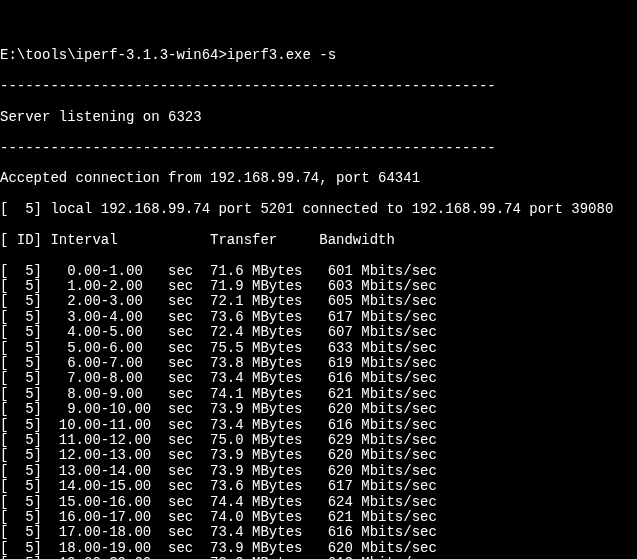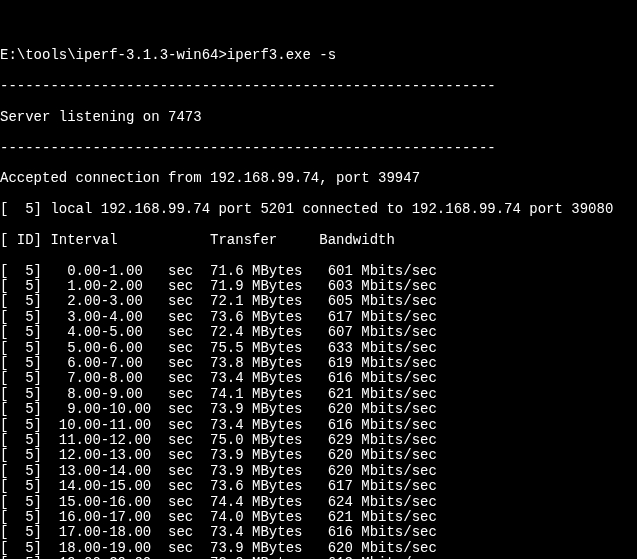--- a/index.html
+++ b/index.html
@@ -14,23 +14,23 @@
     overflow:hidden;
   }
   .line{display:block;}
 </style>
 </head>
 <body>
 
 
 <span class="line">E:\tools\iperf-3.1.3-win64&gt;iperf3.exe -s</span>
 <span class="line">-----------------------------------------------------------</span>
-<span class="line">Server listening on 7473</span>
+<span class="line">Server listening on 6323</span>
 <span class="line">-----------------------------------------------------------</span>
-<span class="line">Accepted connection from 192.168.99.74, port 39947</span>
+<span class="line">Accepted connection from 192.168.99.74, port 64341</span>
 <span class="line">[  5] local 192.168.99.74 port 5201 connected to 192.168.99.74 port 39080</span>
 <span class="line">[ ID] Interval           Transfer     Bandwidth</span>
 <span class="line">[  5]   0.00-1.00   sec  71.6 MBytes   601 Mbits/sec</span><span class="line">[  5]   1.00-2.00   sec  71.9 MBytes   603 Mbits/sec</span><span class="line">[  5]   2.00-3.00   sec  72.1 MBytes   605 Mbits/sec</span><span class="line">[  5]   3.00-4.00   sec  73.6 MBytes   617 Mbits/sec</span><span class="line">[  5]   4.00-5.00   sec  72.4 MBytes   607 Mbits/sec</span><span class="line">[  5]   5.00-6.00   sec  75.5 MBytes   633 Mbits/sec</span><span class="line">[  5]   6.00-7.00   sec  73.8 MBytes   619 Mbits/sec</span><span class="line">[  5]   7.00-8.00   sec  73.4 MBytes   616 Mbits/sec</span><span class="line">[  5]   8.00-9.00   sec  74.1 MBytes   621 Mbits/sec</span><span class="line">[  5]   9.00-10.00  sec  73.9 MBytes   620 Mbits/sec</span><span class="line">[  5]  10.00-11.00  sec  73.4 MBytes   616 Mbits/sec</span><span class="line">[  5]  11.00-12.00  sec  75.0 MBytes   629 Mbits/sec</span><span class="line">[  5]  12.00-13.00  sec  73.9 MBytes   620 Mbits/sec</span><span class="line">[  5]  13.00-14.00  sec  73.9 MBytes   620 Mbits/sec</span><span class="line">[  5]  14.00-15.00  sec  73.6 MBytes   617 Mbits/sec</span><span class="line">[  5]  15.00-16.00  sec  74.4 MBytes   624 Mbits/sec</span><span class="line">[  5]  16.00-17.00  sec  74.0 MBytes   621 Mbits/sec</span><span class="line">[  5]  17.00-18.00  sec  73.4 MBytes   616 Mbits/sec</span><span class="line">[  5]  18.00-19.00  sec  73.9 MBytes   620 Mbits/sec</span><span class="line">[  5]  19.00-20.00  sec  73.0 MBytes   612 Mbits/sec</span>
 
 
 
 
 
 
 

